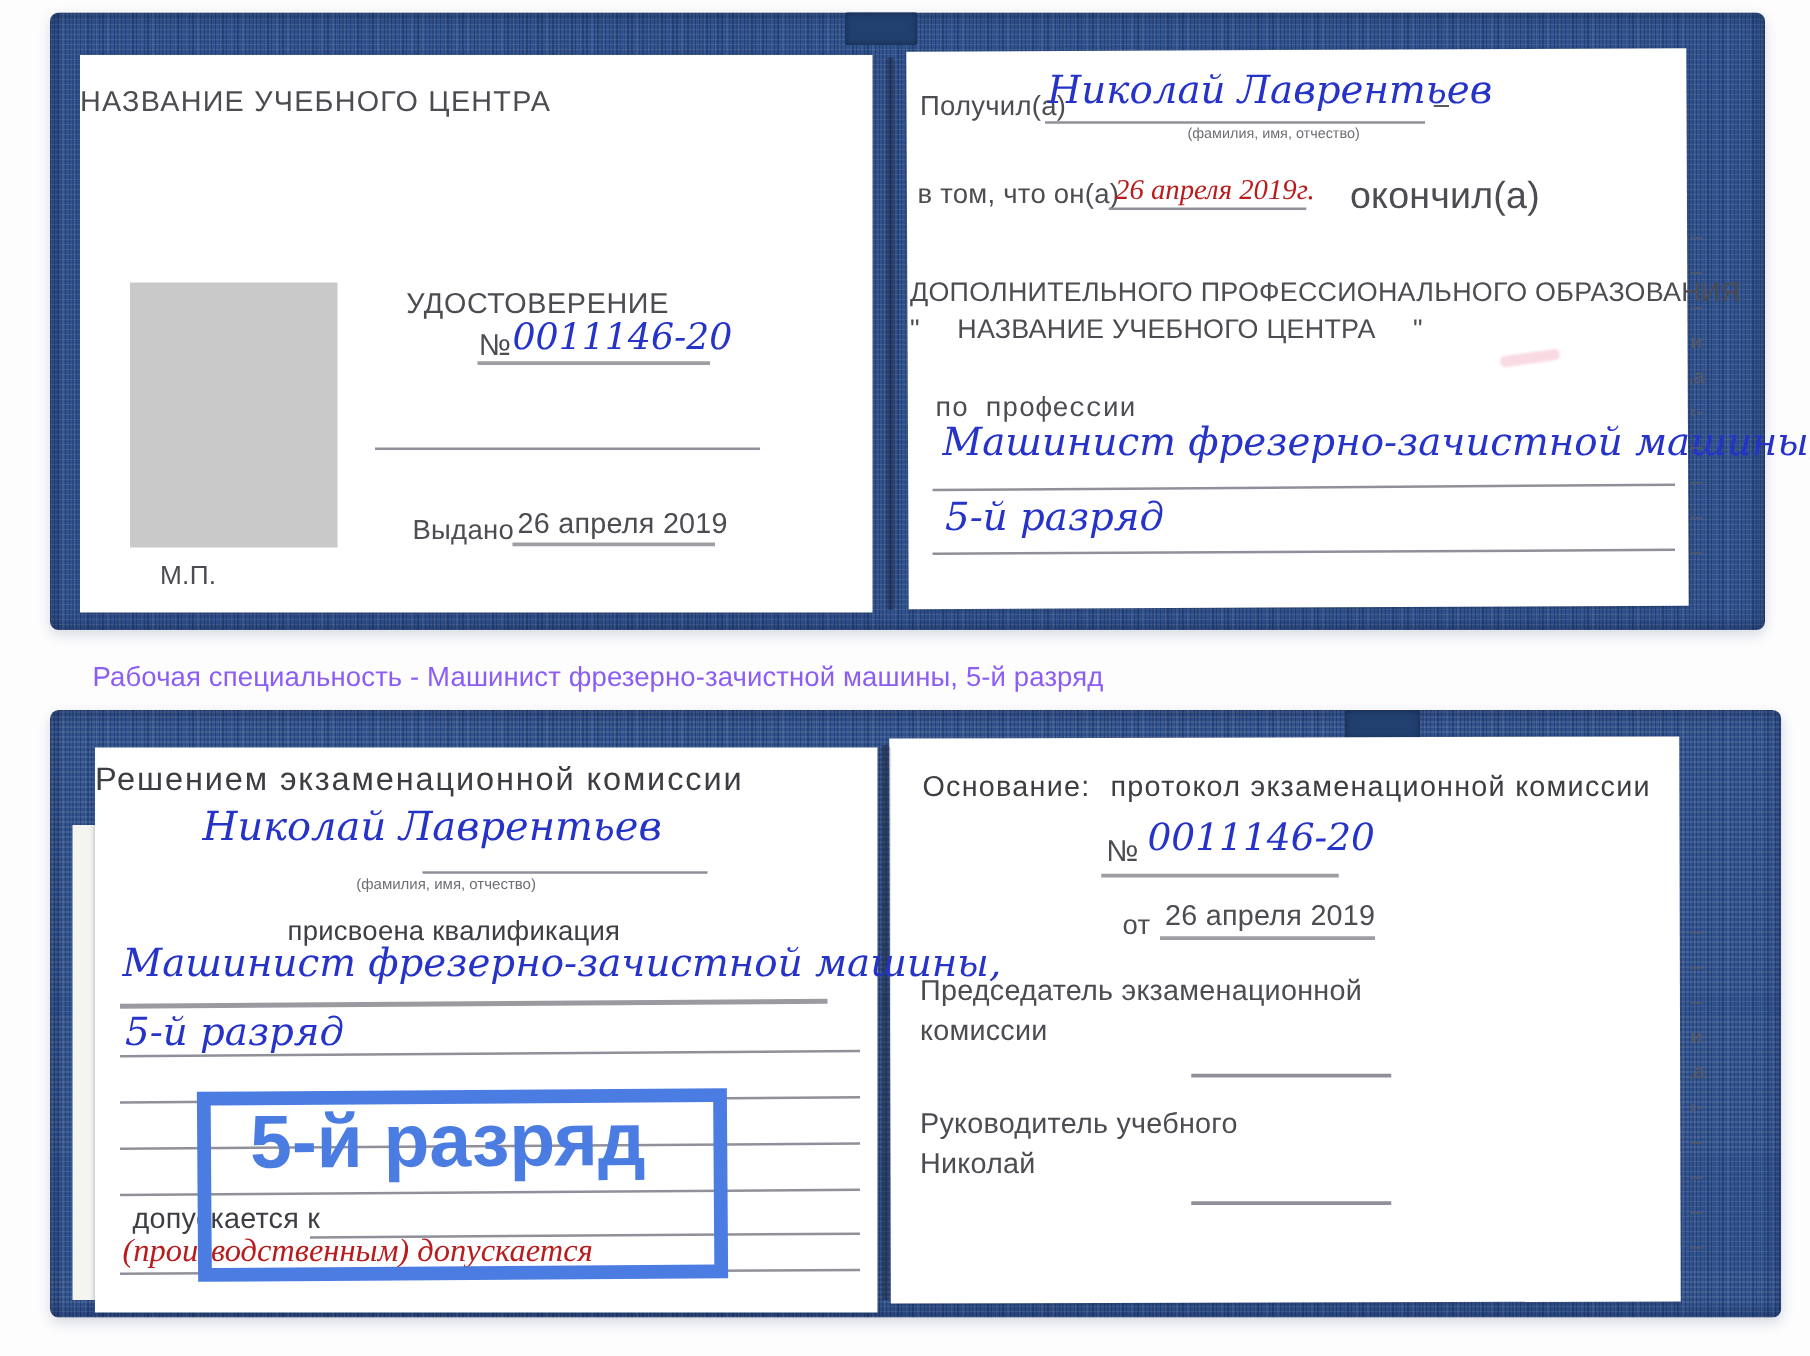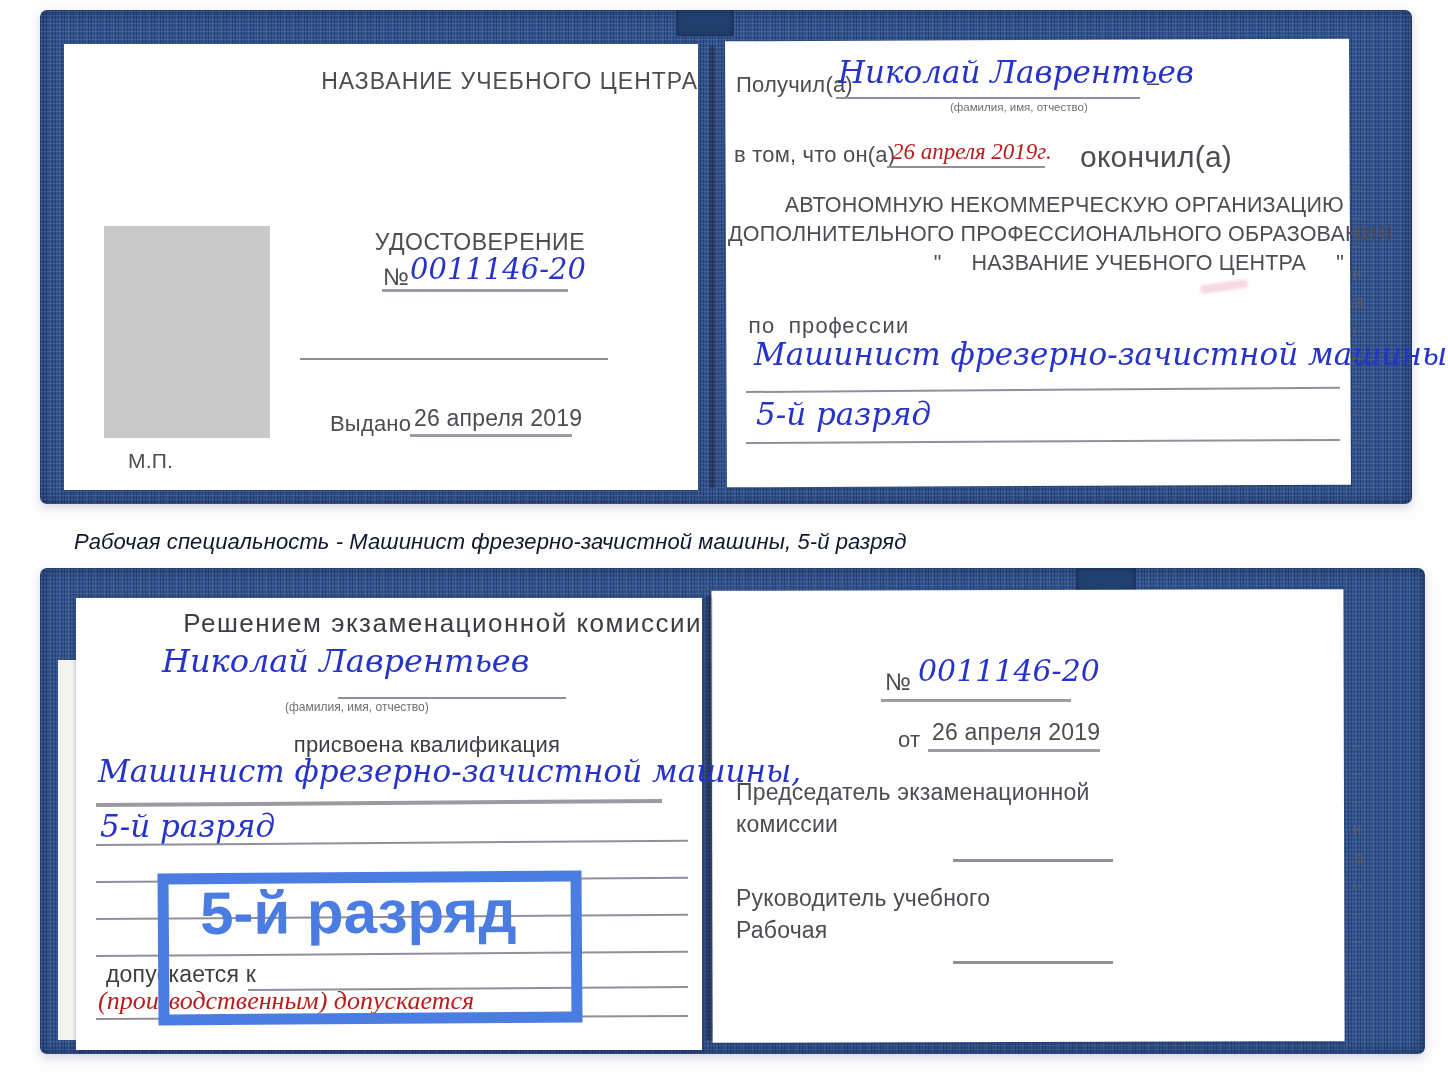--- a/index.html
+++ b/index.html
@@ -10,37 +10,37 @@
       repeating-linear-gradient(90deg, rgba(10,25,55,.30) 0 1px, transparent 1px 3px),
       repeating-linear-gradient(0deg, rgba(255,255,255,.10) 0 1px, transparent 1px 4px),
       repeating-linear-gradient(90deg, rgba(255,255,255,.06) 0 2px, transparent 2px 9px);
     box-shadow: inset 0 0 14px rgba(0,0,25,.40), 0 4px 10px rgba(50,60,100,.18);}
   .tab{position:absolute;background:#22406f;border-radius:2px;
     box-shadow:inset 0 0 6px rgba(0,0,20,.4);}
   .page{position:absolute;background:#ffffff;box-shadow:0 1px 4px rgba(20,30,60,.35);}
   .spine{position:absolute;width:9px;background:linear-gradient(90deg,rgba(0,0,0,.02),rgba(25,30,45,.55) 45%,rgba(0,0,0,.05));border-radius:4px;}
   .print{position:absolute;font-family:"Liberation Sans",sans-serif;color:#4c4c52;letter-spacing:.2px;white-space:nowrap;}
   .print-dark{color:#3d3d43;}
-  .center{text-align:right;}
+  .center{text-align:left;}
   .hw{position:absolute;font-family:"DejaVu Serif",serif;font-style:italic;
       color:#2633c8;white-space:nowrap;transform-origin:left top;}
   .serif-it{position:absolute;font-family:"Liberation Serif",serif;font-style:italic;
       color:#b91c1c;white-space:nowrap;}
   .rule{position:absolute;background:#90909a;height:2px;transform-origin:left top;}
   .rule-thick{height:3px;background:#9d9da4;}
   .hint{position:absolute;color:#6e6e74;white-space:nowrap;}
   .photo{position:absolute;background:#c9c9c9;}
   .stamp-box{position:absolute;border:11px solid #4b7ce2;z-index:6;}
   .stamp-text{position:absolute;font-family:"Liberation Sans",sans-serif;font-weight:bold;
       color:#4b7ce2;white-space:nowrap;z-index:6;}
   .edge-col{position:absolute;display:flex;flex-direction:column;color:#5a5a60;
       font-size:16px;line-height:28px;text-align:center;width:26px;}
   .smudge{position:absolute;background:rgba(238,150,175,.35);border-radius:4px;
       transform:rotate(-8deg);filter:blur(1px);}
-  .caption{position:absolute;color:#0f172a;letter-spacing:.1px;white-space:nowrap;font-style:italic;}
+  .caption{position:absolute;color:#8b5cf6;letter-spacing:.1px;white-space:nowrap;}
 </style>
 </head>
 <body>
 
 <div class="canvas">
 
   <div class="cover" style="left:40px;top:10px;width:1372px;height:494px;"></div>
   <div class="tab" style="left:676px;top:10px;width:58px;height:26px;"></div>
 
   <div class="page" style="left:64px;top:44px;width:634px;height:446px;"></div>
@@ -63,21 +63,20 @@
   <div class="hw" style="left:838px;top:54px;font-size:31px;">Николай Лаврентьев</div>
   <div class="rule" style="left:836px;top:97px;width:304px;"></div>
   <div class="hint" style="left:950px;top:101px;font-size:11.5px;">(фамилия, имя, отчество)</div>
   <div class="print" style="left:1147px;top:70px;font-size:22px;">–</div>
 
   <div class="print" style="left:734px;top:142px;font-size:22px;">в том, что он(а)</div>
   <div class="serif-it" style="left:892px;top:139px;font-size:23px;">26 апреля 2019г.</div>
   <div class="rule" style="left:887px;top:166px;width:158px;"></div>
   <div class="print" style="left:1080px;top:140px;font-size:30px;">окончил(а)</div>
 
-  <div class="print center" style="left:728px;top:193px;width:616px;font-size:21.5px;">АВТОНОМНУЮ НЕКОММЕРЧЕСКУЮ ОРГАНИЗАЦИЮ</div>
   <div class="print center" style="left:728px;top:222px;width:616px;font-size:21.5px;">ДОПОЛНИТЕЛЬНОГО ПРОФЕССИОНАЛЬНОГО ОБРАЗОВАНИЯ</div>
   <div class="print center" style="left:728px;top:251px;width:616px;font-size:21.5px;"><span style="margin-right:30px;">"</span><span>НАЗВАНИЕ УЧЕБНОГО ЦЕНТРА</span><span style="margin-left:30px;">"</span></div>
   <div class="smudge" style="left:1200px;top:282px;width:48px;height:9px;"></div>
 
   <div class="print" style="left:748px;top:315px;font-size:22px;font-family:Liberation Mono, monospace;">по профессии</div>
   <div class="hw" style="left:754px;top:336px;font-size:31px;">Машинист фрезерно-зачистной машины,</div>
   <div class="rule" style="left:746px;top:391px;width:594px;transform:rotate(-0.4deg);"></div>
   <div class="hw" style="left:756px;top:396px;font-size:31px;">5-й разряд</div>
   <div class="rule" style="left:746px;top:442px;width:594px;transform:rotate(-0.3deg);"></div>
 
@@ -119,33 +118,34 @@
   <div class="rule" style="left:96px;top:955px;width:592px;transform:rotate(-0.4deg);"></div>
 
   <div class="stamp-box" style="left:158px;top:872px;width:402px;height:130px;transform:rotate(-0.4deg);"></div>
   <div class="stamp-text" style="left:200px;top:878px;font-size:60px;transform:rotate(-0.4deg);">5-й разряд</div>
 
   <div class="print print-dark" style="left:106px;top:961px;font-size:23px;z-index:4;">допускается к</div>
   <div class="rule" style="left:248px;top:989px;width:440px;transform:rotate(-0.4deg);z-index:4;"></div>
   <div class="serif-it" style="left:98px;top:986px;font-size:26px;z-index:4;">(производственным) допускается</div>
   <div class="rule" style="left:96px;top:1018px;width:592px;transform:rotate(-0.3deg);z-index:4;"></div>
 
+  <div class="print print-dark" style="left:738px;top:616px;font-size:23px;letter-spacing:1px;"><span>Основание:</span><span style="margin-left:16px;">протокол экзаменационной комиссии</span></div>
   <div class="print" style="left:885px;top:668px;font-size:24px;">№</div>
   <div class="hw" style="left:918px;top:653px;font-size:30px;">0011146-20</div>
   <div class="rule rule-thick" style="left:881px;top:699px;width:190px;"></div>
   <div class="print" style="left:898px;top:727px;font-size:22px;text-align:right;">от</div>
   <div class="print" style="left:932px;top:719px;font-size:23px;">26 апреля 2019</div>
   <div class="rule rule-thick" style="left:928px;top:749px;width:172px;"></div>
 
   <div class="print" style="left:736px;top:779px;font-size:23px;">Председатель экзаменационной</div>
   <div class="print" style="left:736px;top:811px;font-size:23px;">комиссии</div>
   <div class="rule" style="left:953px;top:859px;width:160px;height:3px;"></div>
 
   <div class="print" style="left:736px;top:885px;font-size:23px;">Руководитель учебного</div>
-  <div class="print" style="left:736px;top:917px;font-size:23px;">Рабочая</div>
+  <div class="print" style="left:736px;top:917px;font-size:23px;">Николай</div>
   <div class="rule" style="left:953px;top:961px;width:160px;height:3px;"></div>
 
   <div class="edge-col" style="left:1344px;top:732px;">
     <span>–</span>
     <span>–</span>
     <span>–</span>
     <span>и</span>
     <span>,а</span>
     <span>‹-</span>
     <span>–</span>

